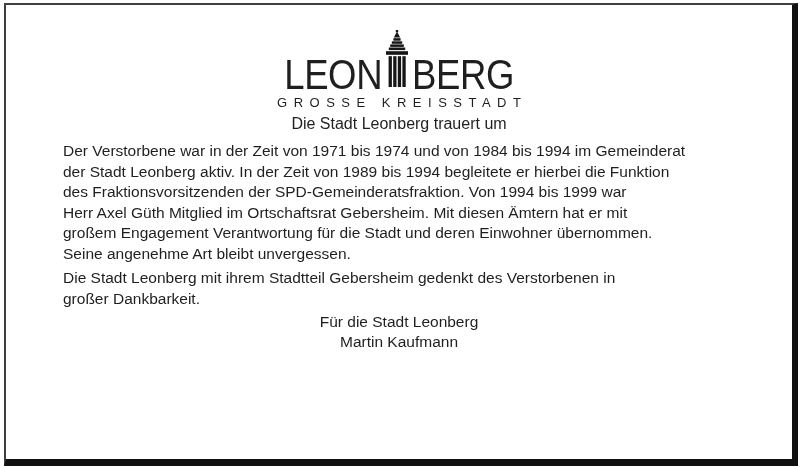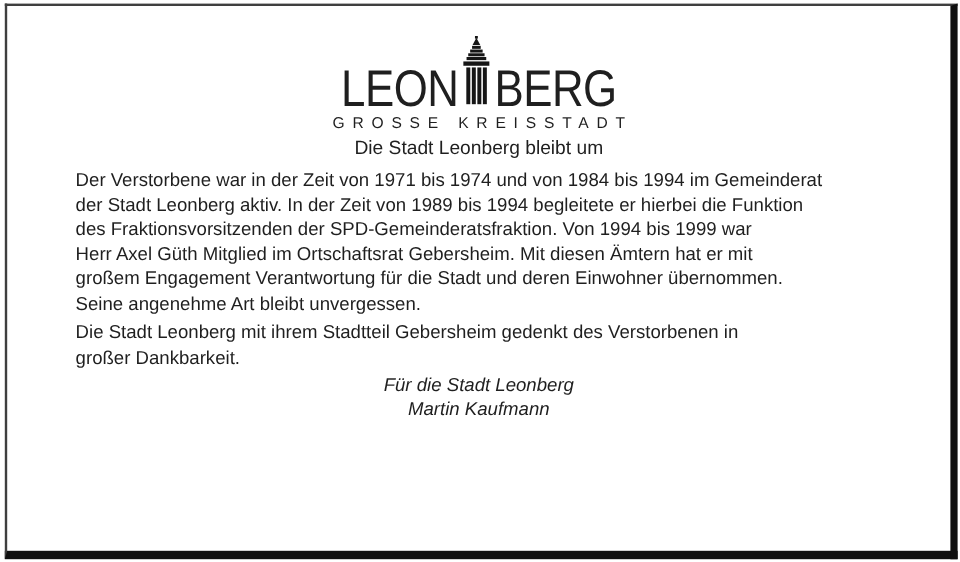--- a/index.html
+++ b/index.html
@@ -61,21 +61,21 @@
     white-space: pre-line;
     font-size: 15.5px; line-height: 20.5px;
     padding-left: 57px; padding-right: 40px;
     text-align: left;
   }
   .para1 { margin-top: 8px; }
   .para2 { margin-top: 4px; }
   .signature {
     margin-top: 3px;
     text-align: center;
-    font-size: 15.5px; line-height: 20px; font-style: italic;
+    font-size: 15.5px; line-height: 20px;
   }
 </style>
 </head>
 <body style="--bg: #ffffff; --text: #1f1f1f; --frame-thin: #3f3f3f; --frame-thick: #101010;">
 
 <div class="frame">
 
   <div class="logo">
     <div class="logo-row">
       <span class="logo-word left">LEON</span>
@@ -91,21 +91,21 @@
         <rect x="7.2" y="26.2" width="3.3" height="30.8"></rect>
         <rect x="11.8" y="26.2" width="3.3" height="30.8"></rect>
         <rect x="16.4" y="26.2" width="3.3" height="30.8"></rect>
       </svg>
       <span class="logo-word right">BERG</span>
     </div>
     <div class="logo-sub">GROSSE KREISSTADT</div>
   </div>
 
 
-  <div class="intro">Die Stadt Leonberg bleibt um</div>
+  <div class="intro">Die Stadt Leonberg trauert um</div>
 
 
   <div class="body-para para1">Der Verstorbene war in der Zeit von 1971 bis 1974 und von 1984 bis 1994 im Gemeinderat
 der Stadt Leonberg aktiv. In der Zeit von 1989 bis 1994 begleitete er hierbei die Funktion
 des Fraktionsvorsitzenden der SPD-Gemeinderatsfraktion. Von 1994 bis 1999 war
 Herr Axel Güth Mitglied im Ortschaftsrat Gebersheim. Mit diesen Ämtern hat er mit
 großem Engagement Verantwortung für die Stadt und deren Einwohner übernommen.
 Seine angenehme Art bleibt unvergessen.</div>
 
   <div class="body-para para2">Die Stadt Leonberg mit ihrem Stadtteil Gebersheim gedenkt des Verstorbenen in

